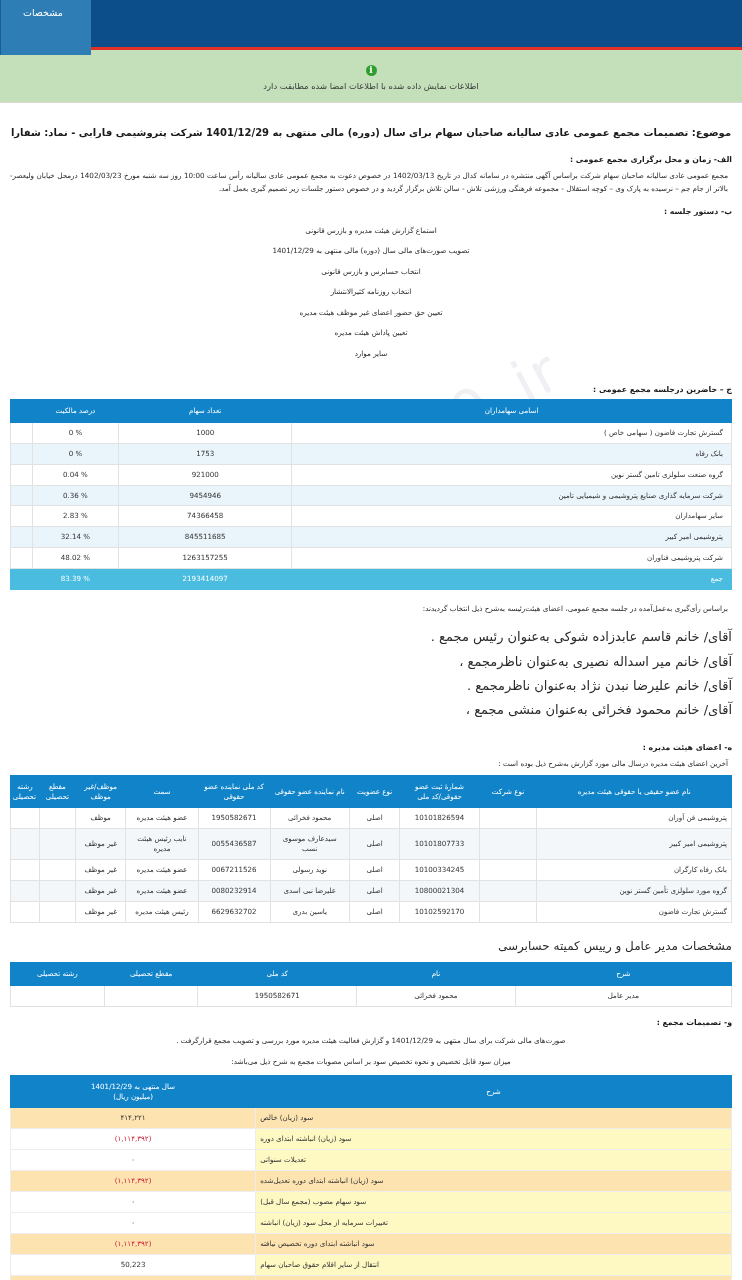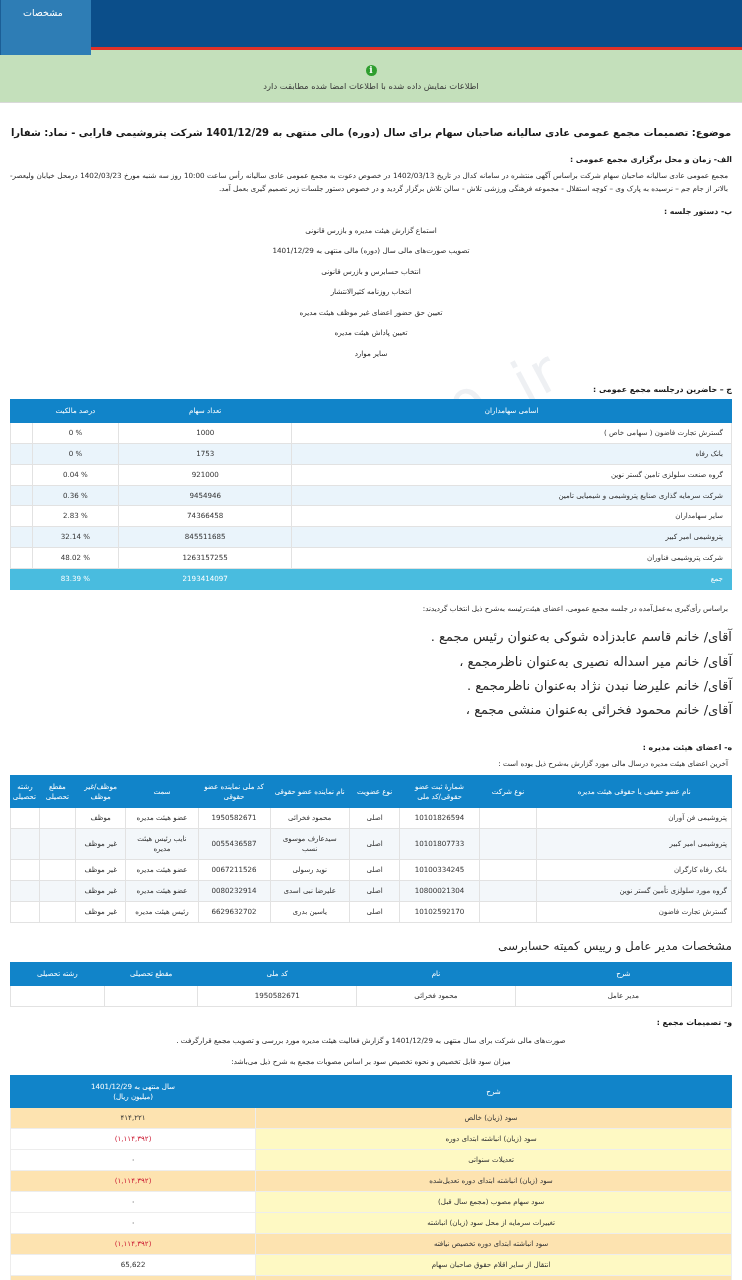--- a/index.html
+++ b/index.html
@@ -152,21 +152,21 @@
   }
 
   .tbl-board td { background:#ffffff; }
   .tbl-board tbody tr:nth-child(even) td { background: #f3f7fa; }
   .tbl-board td.namecell { text-align: right; }
 
   .tbl-ceo td { background: #ffffff; }
 
   
   .tbl-profit td { border: 1px solid #ededed; }
-  .tbl-profit td.label { text-align: center; padding-right: 9px; }
+  .tbl-profit td.label { text-align: left; padding-right: 9px; }
   .tbl-profit tr.hl td { background: #fde3b0; }
   .tbl-profit tr.hl td.label { background: #fde3b0; }
   .tbl-profit tr.pl td { background: #ffffff; }
   .tbl-profit tr.pl td.label { background: #fef9c3; }
   .neg { color: #cc1b33; }
 
   
   .watermark {
     position: absolute;
     top: 430px;
@@ -468,21 +468,21 @@
       <tr class="pl">
         <td class="label">تغییرات سرمایه از محل سود (زیان) انباشته</td>
         <td>۰</td>
       </tr>
       <tr class="hl">
         <td class="label">سود انباشته ابتدای دوره تخصیص نیافته</td>
         <td class="neg">(۱,۱۱۴,۳۹۲)</td>
       </tr>
       <tr class="pl">
         <td class="label">انتقال از سایر اقلام حقوق صاحبان سهام</td>
-        <td>65,622</td>
+        <td>50,223</td>
       </tr>
       <tr class="hl">
         <td class="label">سود قابل تخصیص</td>
         <td class="neg">(۶۱۲,۳۴۲)</td>
       </tr>
       <tr class="pl">
         <td class="label">انتقال به اندوخته قانونی</td>
         <td>۰</td>
       </tr>
 

